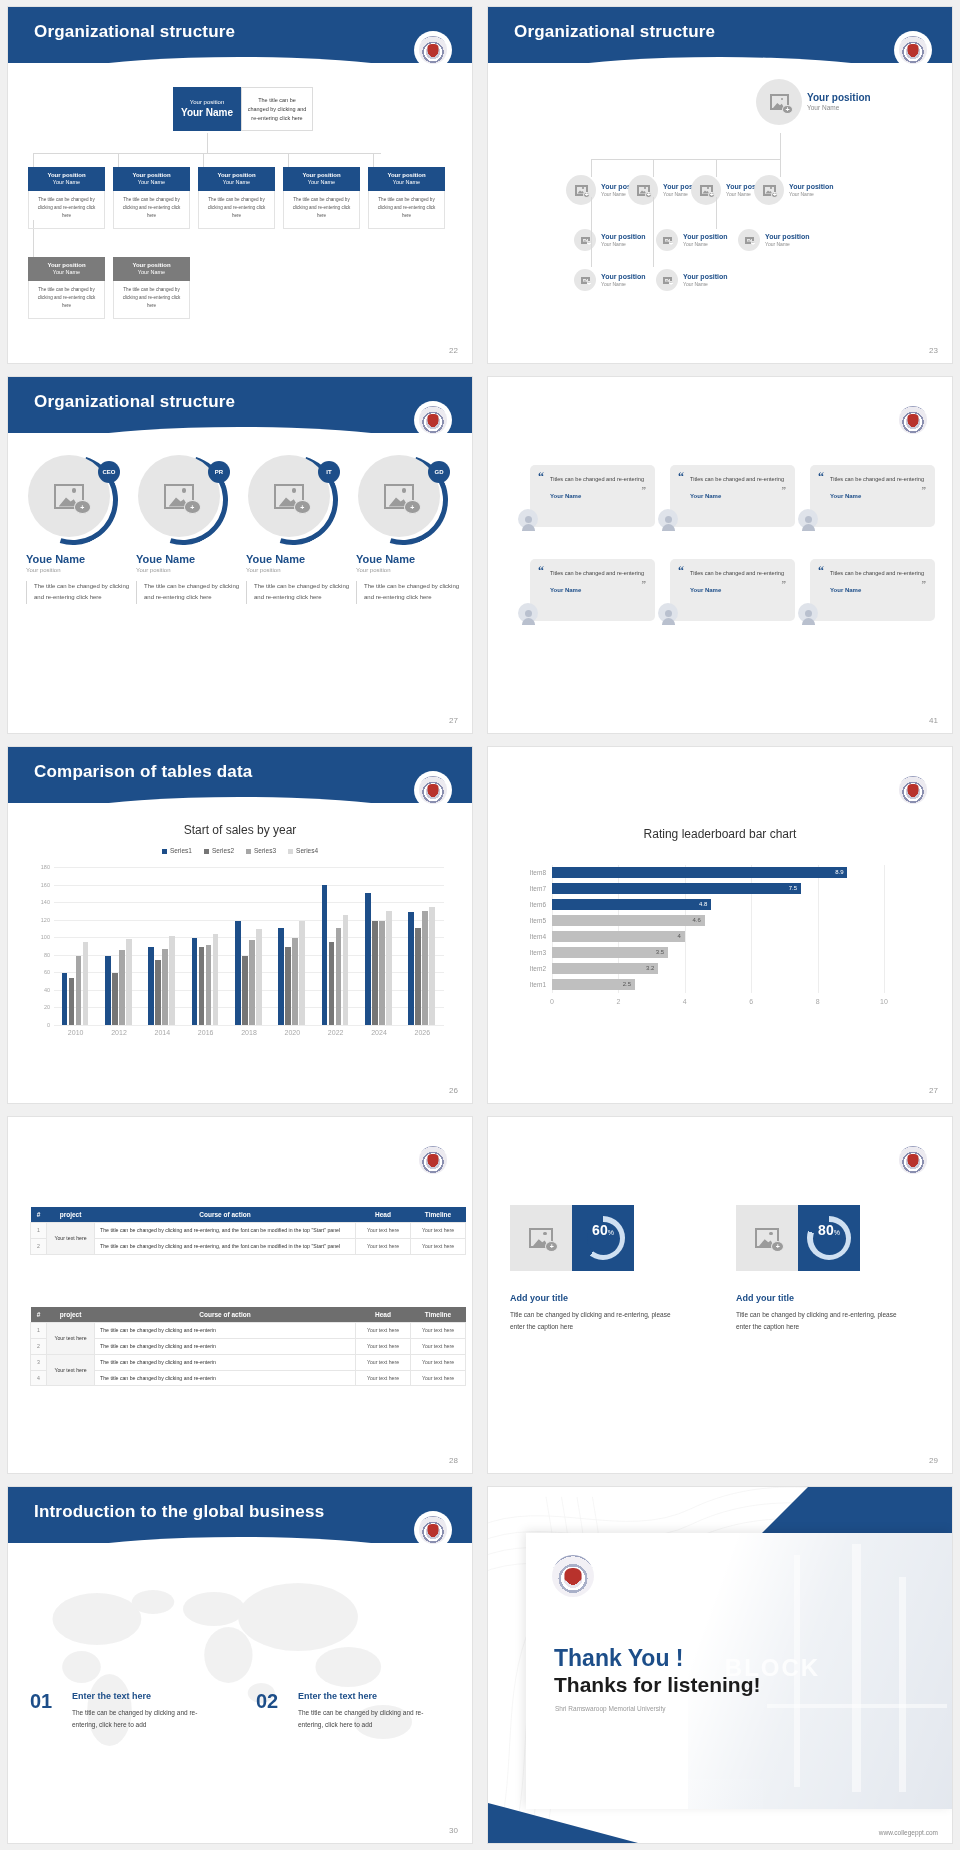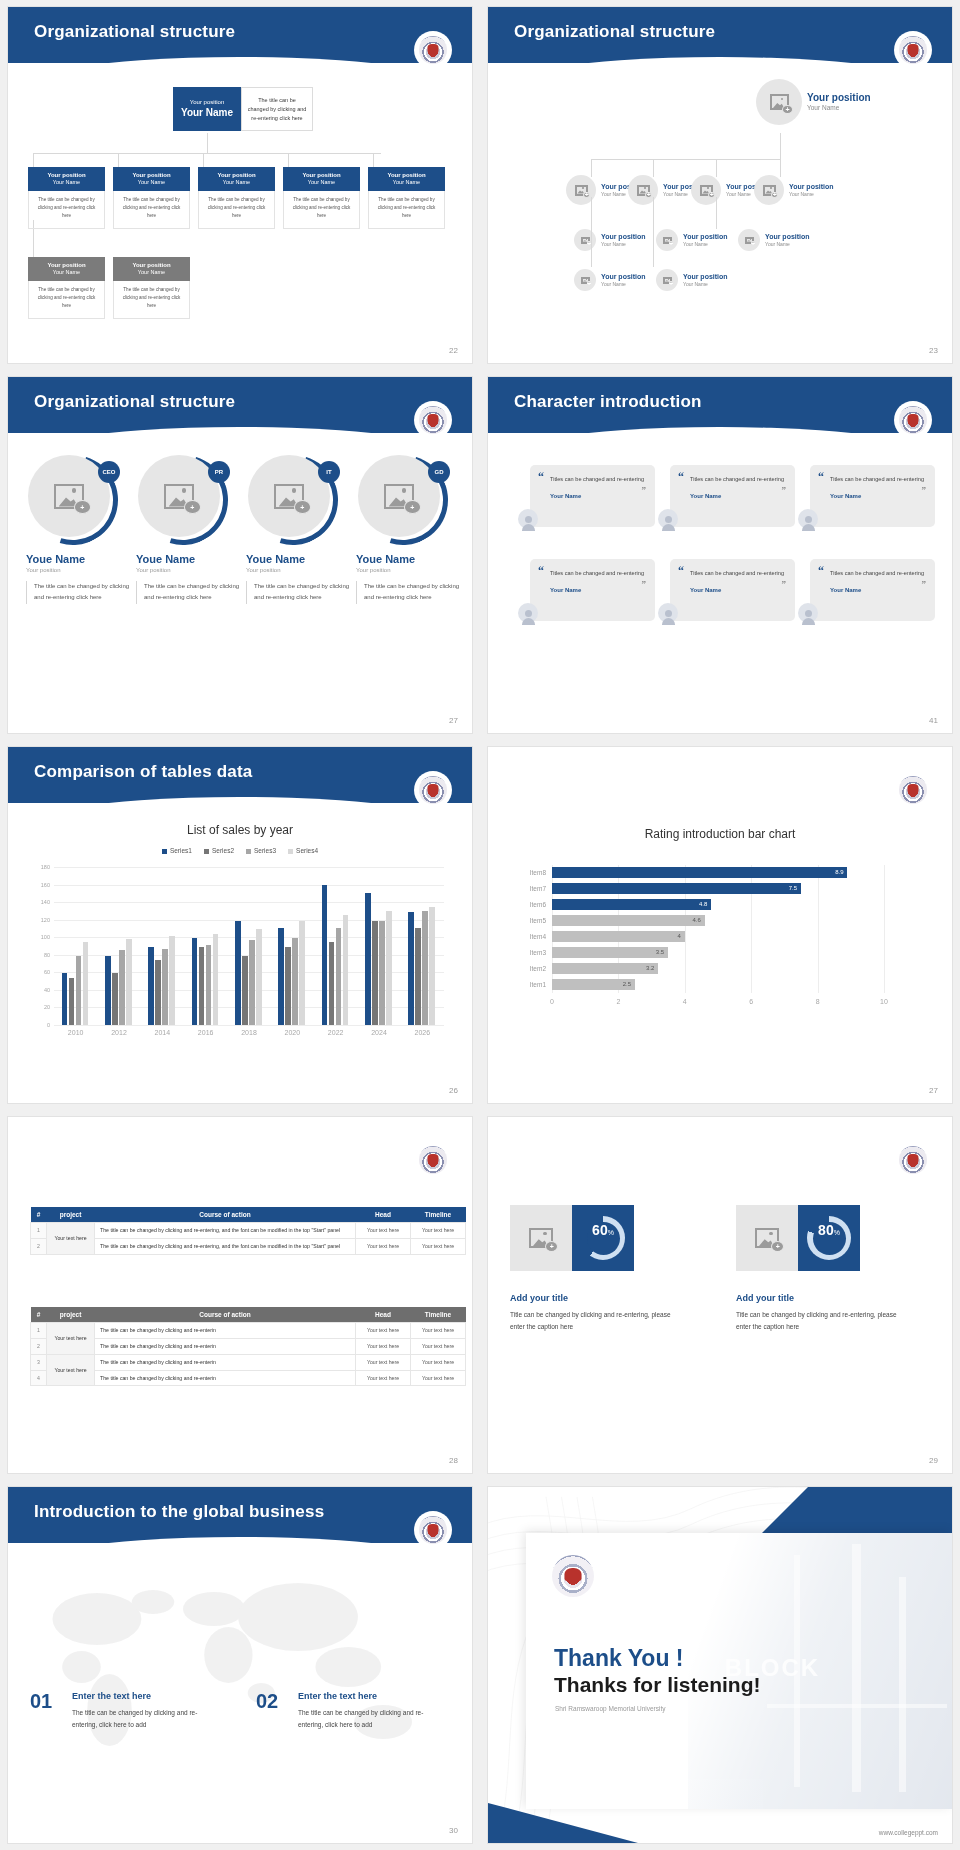--- a/index.html
+++ b/index.html
@@ -508,23 +508,20 @@
             <div class="po">Your position</div>
             <div class="ds">The title can be changed by clicking and re-entering click here</div>
           </div>
         </div>
       <div class="pagenum">27</div>
     </div>
   </div>
 
   <div class="cell">
     <div class="slide">
-      <div class="banner swoop">
-        <div class="banner-title">Character introduction</div>
-      </div>
       <div class="emblem">
           <div class="ring"></div>
         </div>
       <div id="s25cards">
           <div class="qcard" style="left:42px;top:88px;">
             <span class="qmark">“</span>
             <span class="qmark close">”</span>
             <div class="tx">Titles can be changed and re-entering</div>
             <div class="nm">Your Name</div>
           </div>
@@ -583,21 +580,21 @@
 
   <div class="cell">
     <div class="slide">
       <div class="banner swoop">
         <div class="banner-title">Comparison of tables data</div>
       </div>
       <div class="emblem">
           <div class="ring"></div>
         </div>
 
-      <div class="chart-title" style="top:76px;">List of sales by year</div>
+      <div class="chart-title" style="top:76px;">Start of sales by year</div>
       <div class="legend" id="s26legend" style="top:100px;">
           <span><span class="sw" style="background:#1d4e89"></span>Series1</span>
           <span><span class="sw" style="background:#767676"></span>Series2</span>
           <span><span class="sw" style="background:#a6a6a6"></span>Series3</span>
           <span><span class="sw" style="background:#d9d9d9"></span>Series4</span>
         </div>
       <div class="plot" id="s26plot" style="left:46px;top:120px;width:390px;height:180px;">
           <div style="position:absolute;left:0;top:0;right:0;height:158px">
             <div class="gridline" style="top:158px"></div>
             <div class="ylab" style="top:158px">0</div>
@@ -670,21 +667,21 @@
       <div class="pagenum">26</div>
     </div>
   </div>
 
   <div class="cell">
     <div class="slide">
       <div class="emblem">
           <div class="ring"></div>
         </div>
 
-      <div class="chart-title" style="top:80px;">Rating introduction bar chart</div>
+      <div class="chart-title" style="top:80px;">Rating leaderboard bar chart</div>
       <div class="plot" id="s27plot" style="left:64px;top:118px;width:332px;height:152px;">
           <div style="position:absolute;left:0;top:0;width:332px;height:128px">
             <div class="vgrid" style="left:0px"></div>
             <div class="vlab" style="left:0px">0</div>
             <div class="vgrid" style="left:66.4px"></div>
             <div class="vlab" style="left:66.4px">2</div>
             <div class="vgrid" style="left:132.8px"></div>
             <div class="vlab" style="left:132.8px">4</div>
             <div class="vgrid" style="left:199.2px"></div>
             <div class="vlab" style="left:199.2px">6</div>

